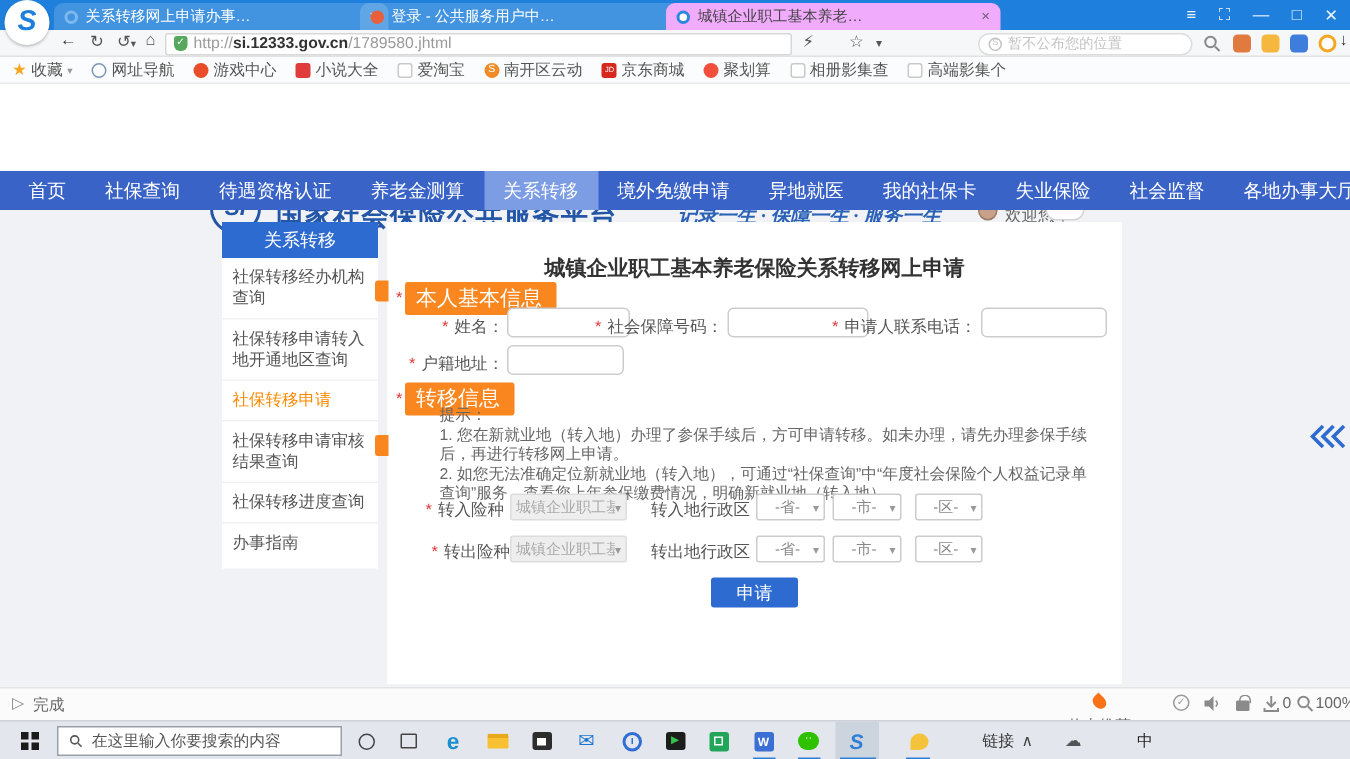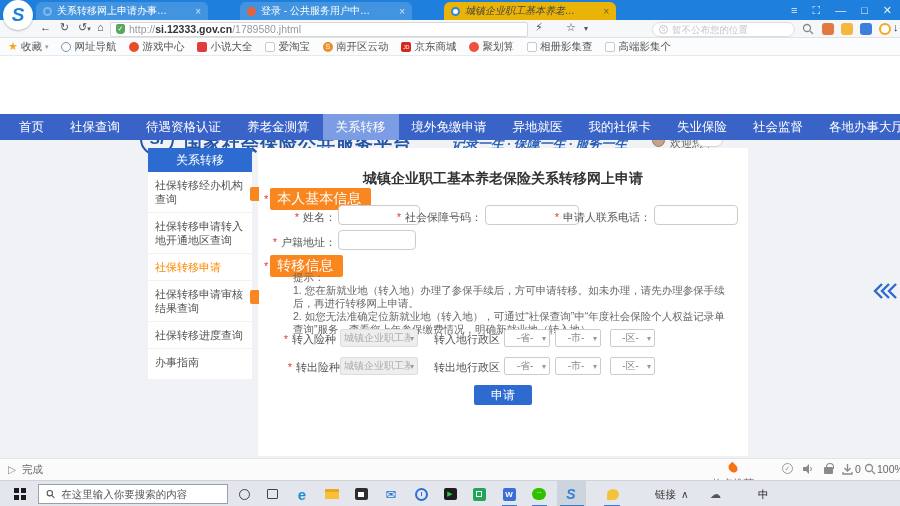--- a/index.html
+++ b/index.html
@@ -6,24 +6,24 @@
   html,body { width:900px; }
   body { font-family:"Liberation Sans","DejaVu Sans",sans-serif; background:#000; }
   .screen { position:relative; width:900px; height:506px; background:#f0f2f5; overflow:hidden; }
   .abs { position:absolute; }
 
   
   .tabbar { position:absolute; left:0; top:0; width:900px; height:20px; background:#1e80dc; }
   .sogou-ball { position:absolute; left:3px; top:0px; width:30px; height:30px; border-radius:50%;
     background:#fff; z-index:30; color:#1e80dc; font-weight:bold; font-size:19px; font-style:italic;
     text-align:center; line-height:29px; box-shadow:0 1px 2px rgba(0,0,0,.25); }
-  .tab { position:absolute; top:2px; height:18px; width:172px; border-radius:6px 6px 0 0;
+  .tab { position:absolute; top:2px; height:18px; width:223px; border-radius:6px 6px 0 0;
     display:flex; align-items:center; gap:5px; padding:0 7px; font-size:10px; }
   .tab.inactive { background:rgba(255,255,255,.16); color:#fff; }
-  .tab.active { background:#eab308; color:#444;font-style:italic; }
+  .tab.active { background:#f0abfc; color:#444; }
   .tab .fav { width:9px; height:9px; border-radius:50%; flex:0 0 auto; }
   .fav-blue { border:2px solid #7db9ee; background:transparent; }
   .tab.active .fav-blue3 { border:2px solid #2e86e0; background:#fff; }
   .fav-red { background:#e8603a; }
   .tab .t { flex:1; white-space:nowrap; overflow:hidden; }
   .tab .x { font-size:10px; opacity:.75; padding-left:2px; }
   .winbtns { position:absolute; right:8px; top:0; height:20px; display:flex; gap:15px;
     align-items:center; color:#eaf3fc; font-size:11px; }
 
   

